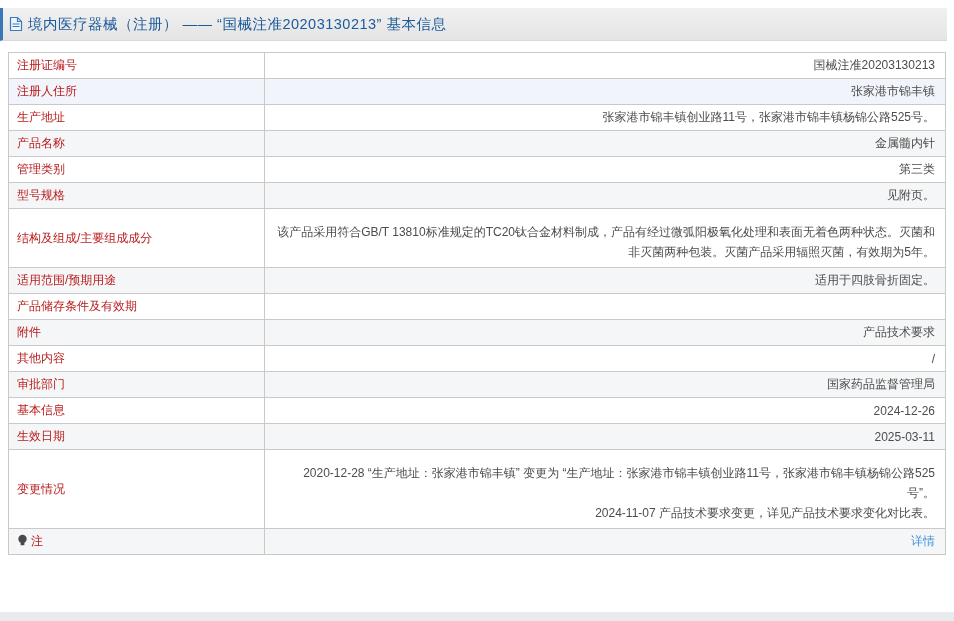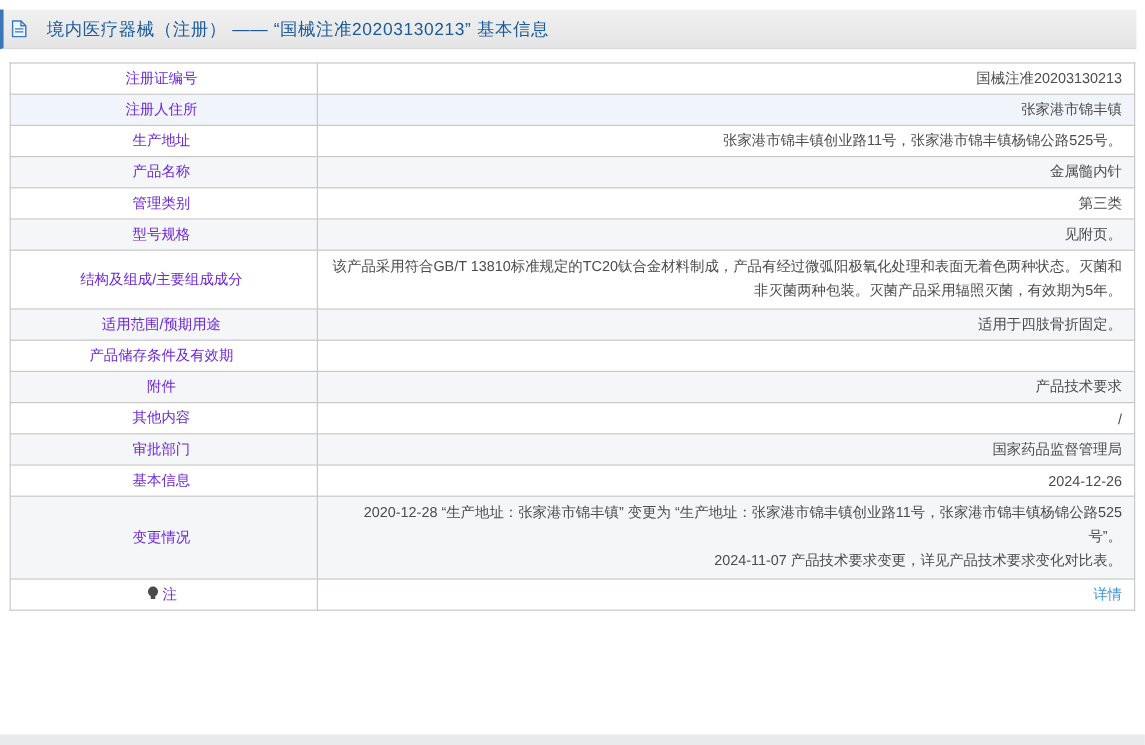--- a/index.html
+++ b/index.html
@@ -10,38 +10,38 @@
   }
   .header-bar {
     position:absolute; top:8px; left:0; width:947px; height:33px;
     box-sizing:border-box;
     background:linear-gradient(#f1f1f1,#e4e4e4);
     border-left:3px solid #3a77b9;
     border-bottom:1px solid #d9d9d9;
     display:flex; align-items:center; padding-left:6px;
   }
   .header-title {
-    color:#1b5a9b; font-size:14.5px; margin-left:16px; letter-spacing:0.5px;
+    color:#1b5a9b; font-size:14.5px; margin-left:5px; letter-spacing:0.5px;
   }
   .doc-icon { display:inline-flex; align-items:center; }
   table.info-table {
     position:absolute; top:52px; left:8px; width:938px;
     border-collapse:collapse; table-layout:fixed;
     font-size:12px; color:#4c4c4c;
   }
   .info-table td { border:1px solid #c9c9c9; box-sizing:border-box;text-align:right; }
   .info-table td.label {
-    width:256px; text-align:center;
-    padding:0 12px 0 8px; height:26px; color:#6d28d9;
+    width:256px; text-align:left;
+    padding:0 12px 0 8px; height:26px; color:#b91c1c;
     white-space:nowrap; overflow:hidden;
   }
   .info-table td.value { padding:0 10px 0 12px; }
   .info-table tr:nth-child(even) td { background:#f5f6f7; }
   .info-table tr.hovered td { background:#f1f4fa; }
-  .info-table td.multi { padding-top:3px; padding-bottom:5px; line-height:20px; height:auto; }
+  .info-table td.multi { padding-top:13px; padding-bottom:5px; line-height:20px; height:auto; }
   .info-table .line { line-height:20px; }
   a.detail-link { color:#4193d6; text-decoration:none; cursor:pointer;margin-left:42px; }
   .bulb-icon { display:inline-block; vertical-align:-2px; margin-right:3px; }
   .footer-strip {
     position:absolute; top:612px; left:0; width:954px; height:9px;
     background:#e9eaeb;
   }
 </style>
 </head>
 <body>
@@ -106,20 +106,24 @@
       </tr>
       <tr>
         <td class="label"><span>审批部门</span></td>
         <td class="value"><span>国家药品监督管理局</span></td>
       </tr>
       <tr>
         <td class="label"><span>基本信息</span></td>
         <td class="value"><span>2024-12-26</span></td>
       </tr>
       <tr>
+        <td class="label"><span>生效日期</span></td>
+        <td class="value"><span>2025-03-11</span></td>
+      </tr>
+      <tr>
         <td class="label"><span>变更情况</span></td>
         <td class="value multi">
           <div class="line">2020-12-28 “生产地址：张家港市锦丰镇” 变更为 “生产地址：张家港市锦丰镇创业路11号，张家港市锦丰镇杨锦公路525号”。</div>
           <div class="line">2024-11-07 产品技术要求变更，详见产品技术要求变化对比表。</div>
         </td>
       </tr>
       <tr>
         <td class="label"><span class="bulb-icon"><svg width="11" height="13" viewBox="0 0 11 13">
               <circle cx="5.5" cy="5" r="4.2" fill="#4a4a4a"></circle>
               <rect x="3.6" y="8.6" width="3.8" height="2.6" rx="0.5" fill="#4a4a4a"></rect>

